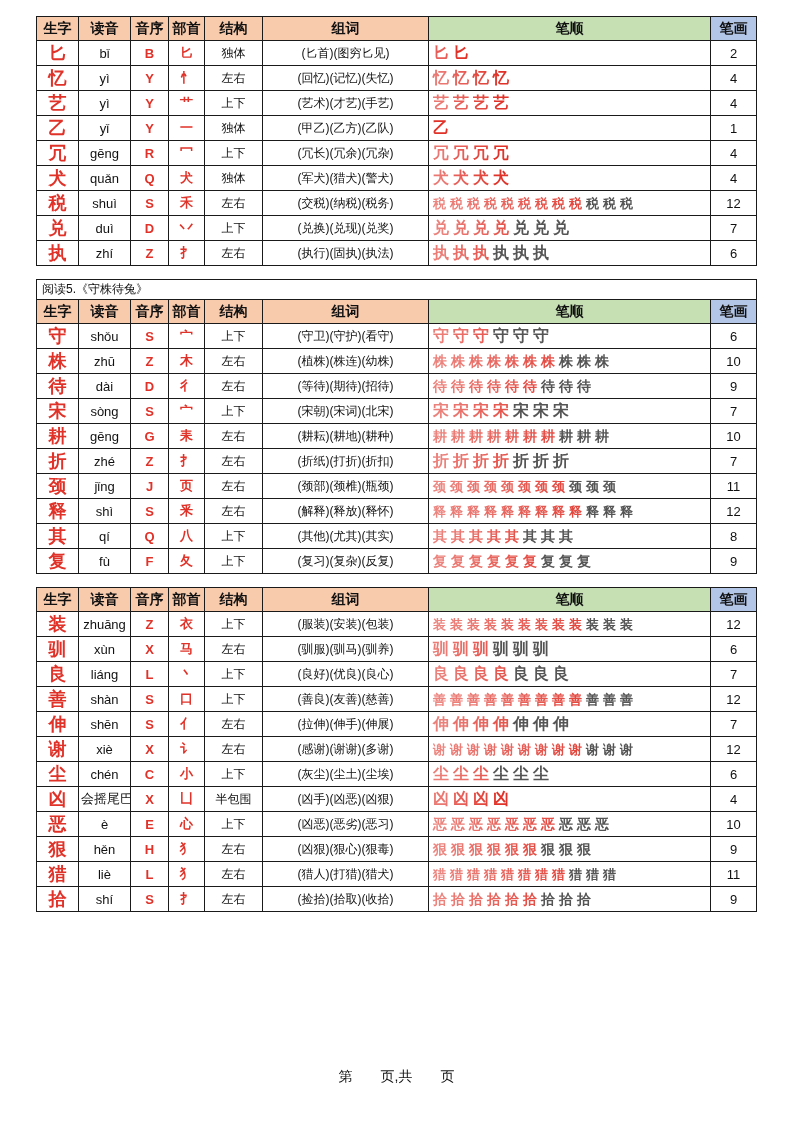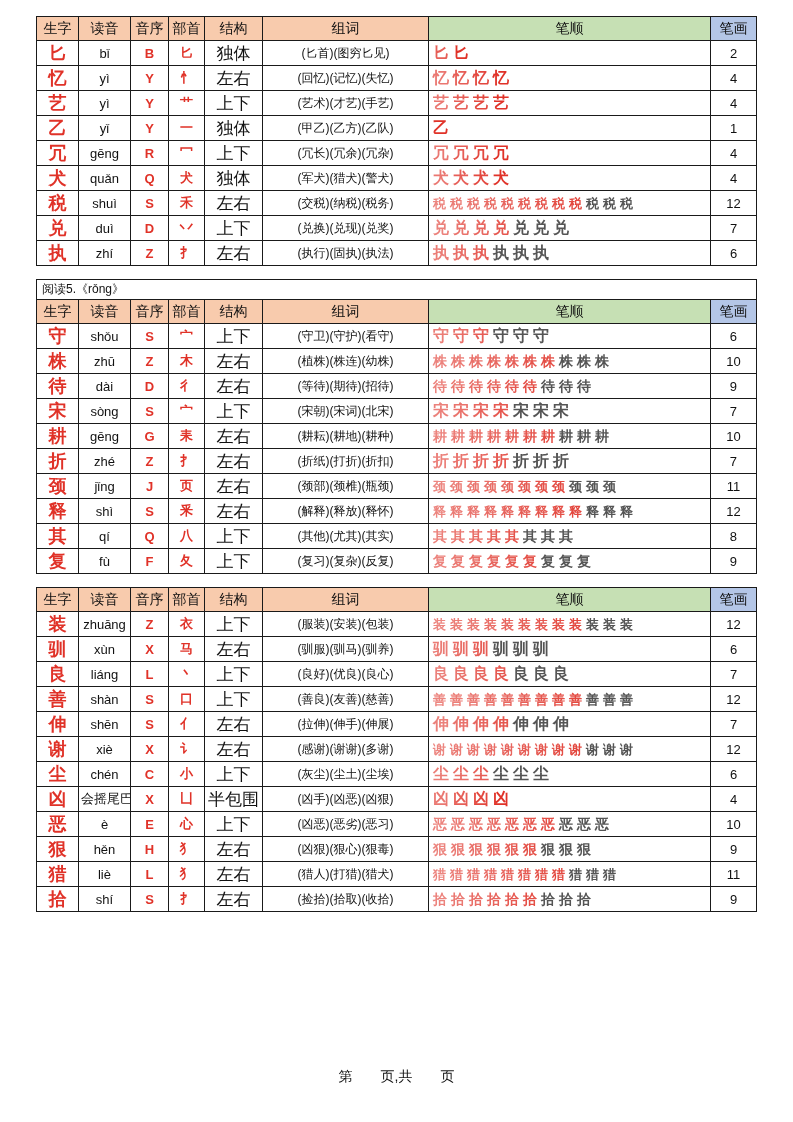--- a/index.html
+++ b/index.html
@@ -32,30 +32,30 @@
     overflow: hidden;
     white-space: nowrap;
   }
   .section-cell {
     text-align: left;
     font-size: 12px;
     height: 20px;
     padding-left: 5px;
     background: #ffffff;
   }
-  .hdr { font-weight: normal; font-size: 14px; height: 24px; }
+  .hdr { font-weight: bold; font-size: 14px; height: 24px; }
   .hanzi {
     font-size: 18px;
     font-weight: bold;
     font-family: "Liberation Serif", "DejaVu Serif", serif;
   }
   .pinyin { font-size: 13px; }
   .initial { font-weight: bold; font-size: 13px; }
   .radical { font-size: 13px; font-weight: bold; }
-  .structure { font-size: 17px; margin-left: 34px; }
+  .structure { font-size: 12px; margin-left: 34px; }
   .words { font-size: 12px; letter-spacing: 0; }
   .stroke-order { text-align: left; padding-left: 4px; }
   .stroke-order span { margin-right: 4px; font-weight: bold;
     font-family: "Liberation Serif", "DejaVu Serif", serif; }
   .strokecount { font-size: 13px; }
   .footer {
     position: absolute;
     bottom: 36px;
     left: 0; right: 0;
     text-align: center;
@@ -188,21 +188,21 @@
           <col style="width: 52px;">
           <col style="width: 38px;">
           <col style="width: 36px;">
           <col style="width: 58px;">
           <col style="width: 166px;">
           <col>
           <col style="width: 46px;">
         </colgroup>
         <tbody>
           <tr>
-            <td colspan="8" class="section-cell">阅读5.《rǒng》</td>
+            <td colspan="8" class="section-cell">阅读5.《守株待兔》</td>
           </tr>
           <tr>
             <td class="hdr" style="background: rgb(248, 203, 173);">生字</td>
             <td class="hdr" style="background: rgb(248, 203, 173);">读音</td>
             <td class="hdr" style="background: rgb(248, 203, 173);">音序</td>
             <td class="hdr" style="background: rgb(248, 203, 173);">部首</td>
             <td class="hdr" style="background: rgb(248, 203, 173);">结构</td>
             <td class="hdr" style="background: rgb(248, 203, 173);">组词</td>
             <td class="hdr" style="background: rgb(198, 224, 180);">笔顺</td>
             <td class="hdr" style="background: rgb(180, 198, 231);">笔画</td>

